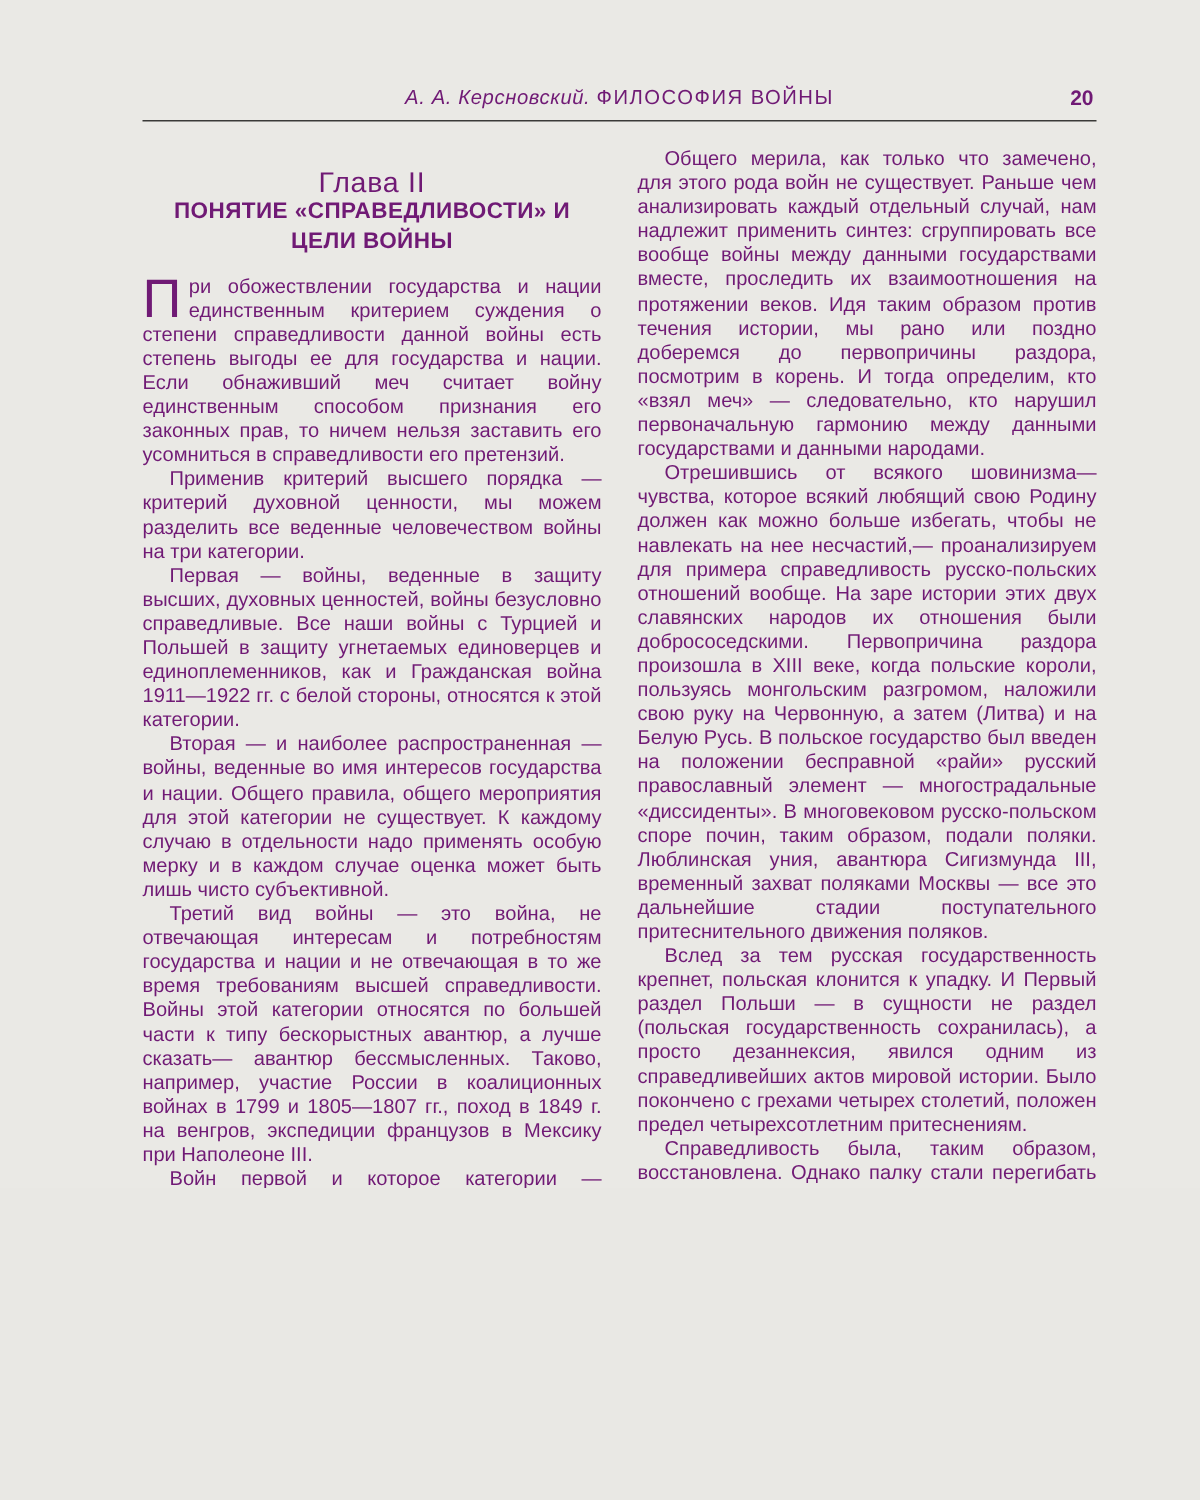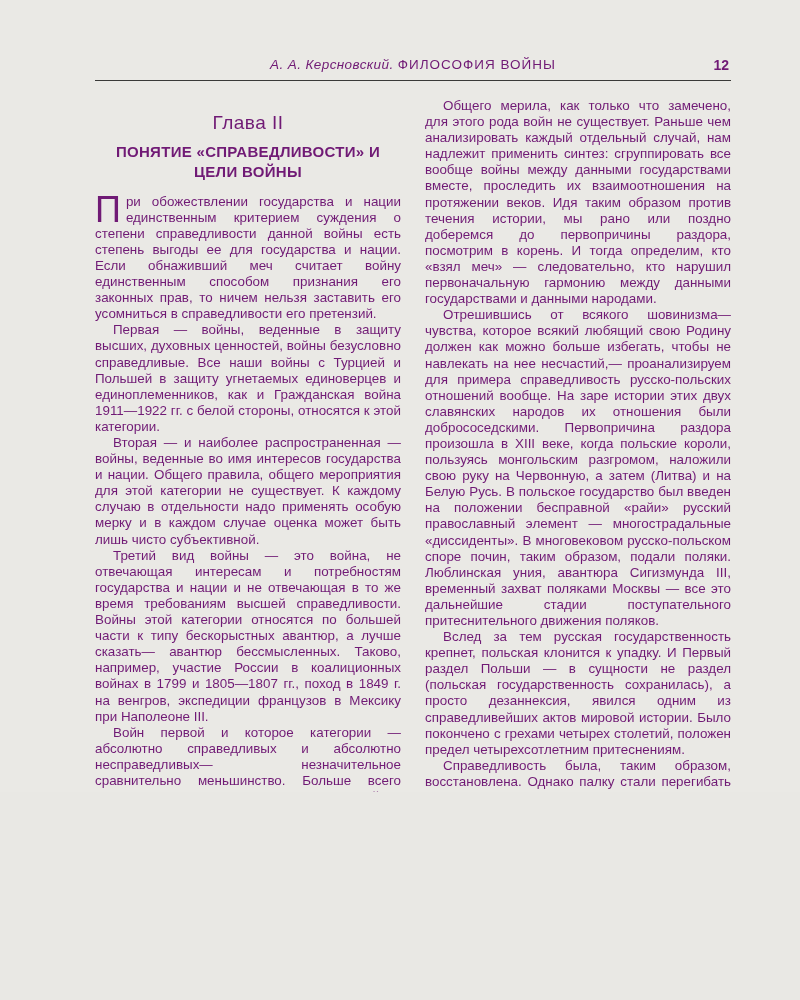--- a/index.html
+++ b/index.html
@@ -65,21 +65,21 @@
     font-size: 19px;
     margin-top: 17px !important;
     letter-spacing: 0.5px;
   }
   .chapter-title {
     text-align: center;
     text-indent: 0 !important;
     font-weight: bold;
     font-size: 15px;
     line-height: 1.35;
-    margin: 11px 6px 11px !important;
+    margin: 0 6px 11px !important;
     letter-spacing: 0.3px;
   }
   .lead {
     text-indent: 0 !important;
   }
   .dropcap {
     float: left;
     font-size: 36px;
     line-height: 27px;
     padding: 2px 5px 0 0;
@@ -88,29 +88,30 @@
 </head>
 <body>
 
 <div class="page">
 
   <div class="running-head">
     <div class="running-title">
       <span class="author">А. А. Керсновский.</span>
       <span class="book">ФИЛОСОФИЯ ВОЙНЫ</span>
     </div>
-    <div class="page-number">12</div>
+    <div class="page-number">20</div>
   </div>
 
   <div class="columns">
 
     <div class="col">
       <p class="chapter-label">Глава II</p>
       <p class="chapter-title">ПОНЯТИЕ «СПРАВЕДЛИВОСТИ» И ЦЕЛИ ВОЙНЫ</p>
       <p class="lead"><span class="dropcap">П</span><span>ри обожествлении государства и нации единственным критерием суждения о степени справедливости данной войны есть степень выгоды ее для государства и нации. Если обнаживший меч считает войну единственным способом признания его законных прав, то ничем нельзя заставить его усомниться в справедливости его претензий.</span></p>
+      <p>Применив критерий высшего порядка — критерий духовной ценности, мы можем разделить все веденные человечеством войны на три категории.</p>
       <p>Первая — войны, веденные в защиту высших, духовных ценностей, войны безусловно справедливые. Все наши войны с Турцией и Польшей в защиту угнетаемых единоверцев и единоплеменников, как и Гражданская война 1911—1922 гг. с белой стороны, относятся к этой категории.</p>
       <p>Вторая — и наиболее распространенная — войны, веденные во имя интересов государства и нации. Общего правила, общего мероприятия для этой категории не существует. К каждому случаю в отдельности надо применять особую мерку и в каждом случае оценка может быть лишь чисто субъективной.</p>
       <p>Третий вид войны — это война, не отвечающая интересам и потребностям государства и нации и не отвечающая в то же время требованиям высшей справедливости. Войны этой категории относятся по большей части к типу бескорыстных авантюр, а лучше сказать— авантюр бессмысленных. Таково, например, участие России в коалиционных войнах в 1799 и 1805—1807 гг., поход в 1849 г. на венгров, экспедиции французов в Мексику при Наполеоне III.</p>
       <p>Войн первой и которое категории — абсолютно справедливых и абсолютно несправедливых— незначительное сравнительно меньшинство. Больше всего сожжено пороха и пролито крови на войнах второй категории — войнах, имеющих характер государственный, национальный.</p>
     </div>
 
     <div class="col">
       <p>Общего мерила, как только что замечено, для этого рода войн не существует. Раньше чем анализировать каждый отдельный случай, нам надлежит применить синтез: сгруппировать все вообще войны между данными государствами вместе, проследить их взаимоотношения на протяжении веков. Идя таким образом против течения истории, мы рано или поздно доберемся до первопричины раздора, посмотрим в корень. И тогда определим, кто «взял меч» — следовательно, кто нарушил первоначальную гармонию между данными государствами и данными народами.</p>
       <p>Отрешившись от всякого шовинизма— чувства, которое всякий любящий свою Родину должен как можно больше избегать, чтобы не навлекать на нее несчастий,— проанализируем для примера справедливость русско-польских отношений вообще. На заре истории этих двух славянских народов их отношения были добрососедскими. Первопричина раздора произошла в XIII веке, когда польские короли, пользуясь монгольским разгромом, наложили свою руку на Червонную, а затем (Литва) и на Белую Русь. В польское государство был введен на положении бесправной «райи» русский православный элемент — многострадальные «диссиденты». В многовековом русско-польском споре почин, таким образом, подали поляки. Люблинская уния, авантюра Сигизмунда III, временный захват поляками Москвы — все это дальнейшие стадии поступательного притеснительного движения поляков.</p>
       <p>Вслед за тем русская государственность крепнет, польская клонится к упадку. И Первый раздел Польши — в сущности не раздел (польская государственность сохранилась), а просто дезаннексия, явился одним из справедливейших актов мировой истории. Было покончено с грехами четырех столетий, положен предел четырехсотлетним притеснениям.</p>

